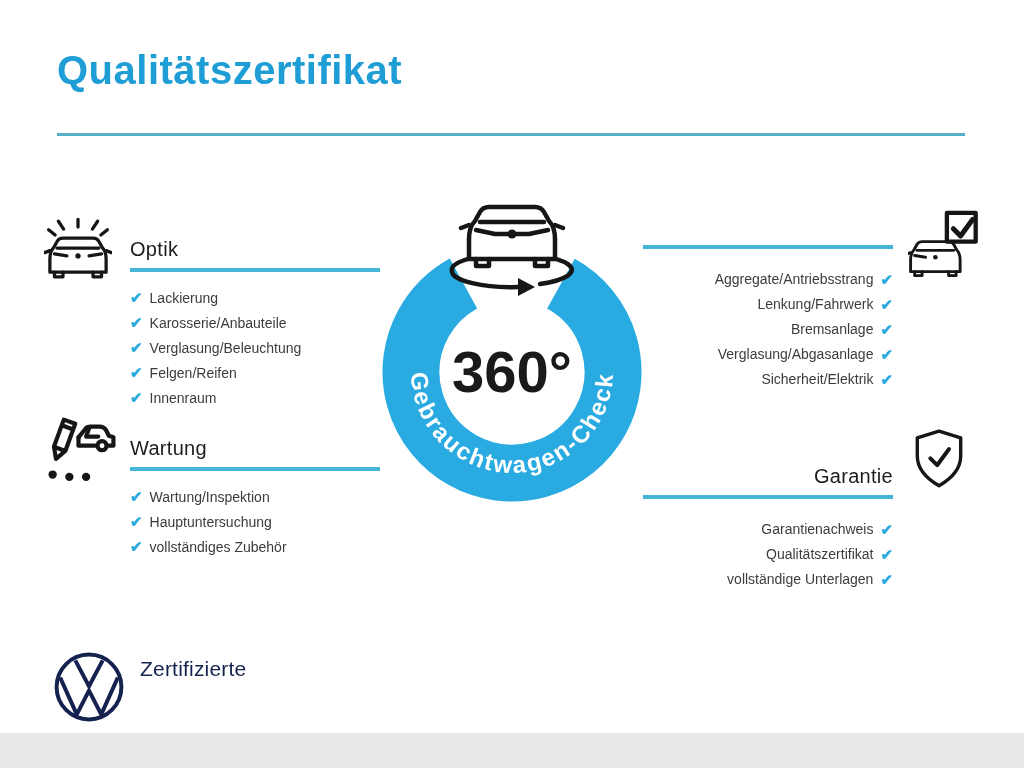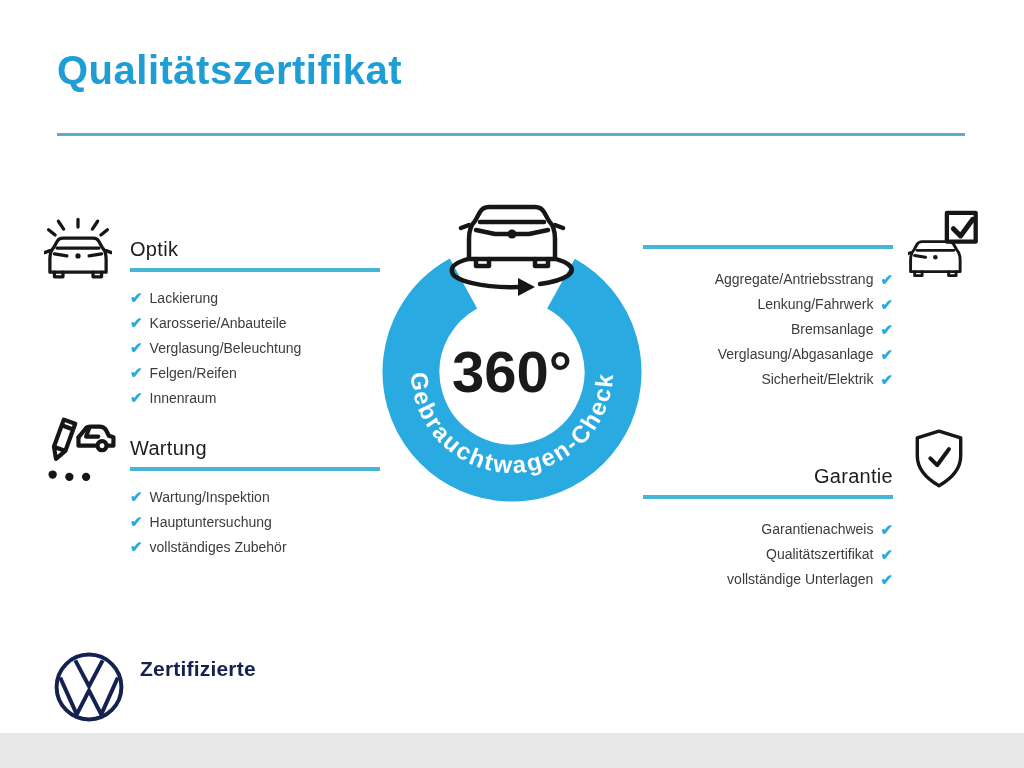--- a/index.html
+++ b/index.html
@@ -33,21 +33,21 @@
   .icon svg { display:block; width:100%; height:100%; }
   .icon-optik    { left:44px;  top:208px; width:68px; height:84px; }
   .icon-wartung  { left:42px;  top:416px; width:76px; height:70px; }
   .icon-technik  { left:908px; top:210px; width:72px; height:72px; }
   .icon-garantie { left:908px; top:422px; width:62px; height:74px; }
 
   .badge { position:absolute; left:372px; top:185px; width:280px; height:330px; }
   .badge svg { display:block; width:100%; height:100%; }
 
   .vw-logo { position:absolute; left:53px; top:651px; width:72px; height:72px; }
-  .brand { position:absolute; left:140px; top:657px; font-size:21px; font-weight:bold;
+  .brand { position:absolute; left:140px; top:657px; font-size:21px; font-weight:normal;
            color:#15224f; line-height:24px; letter-spacing:.2px; }
 </style>
 </head>
 <body>
 
 <div class="page">
 
   <h1 class="title">Qualitätszertifikat</h1>
   <div class="top-rule"></div>
 

